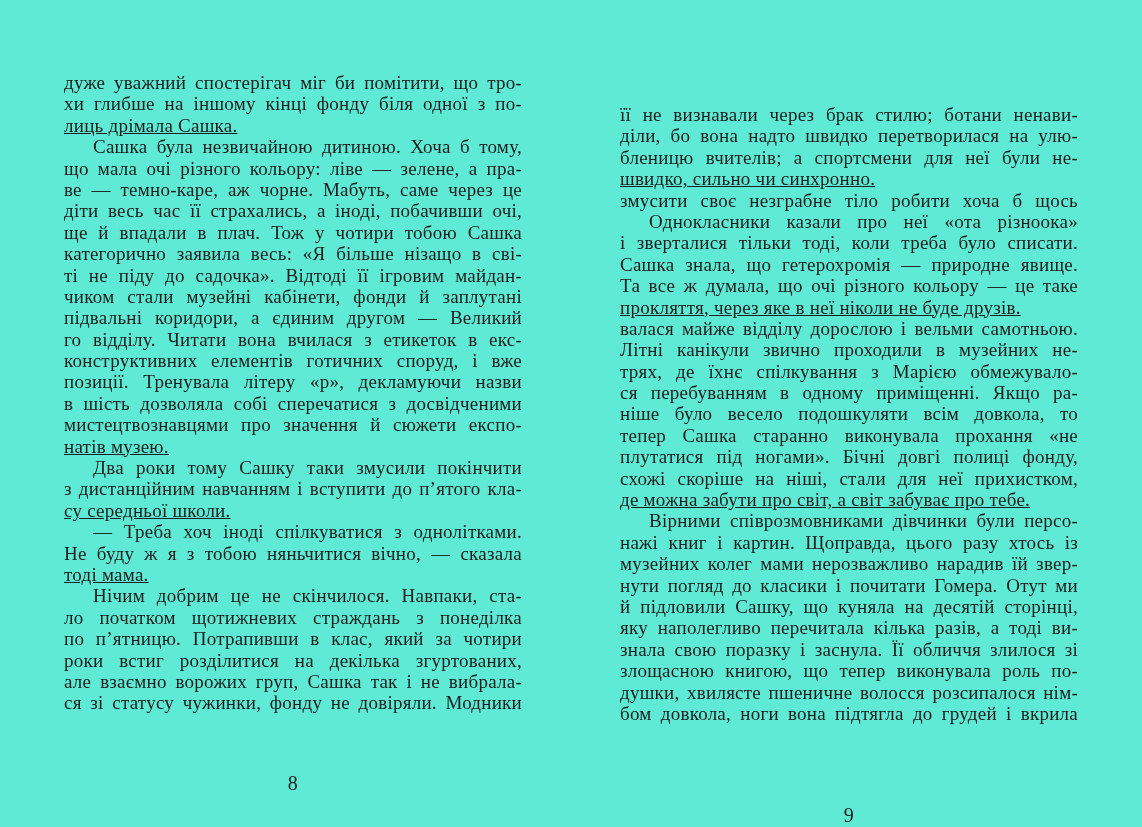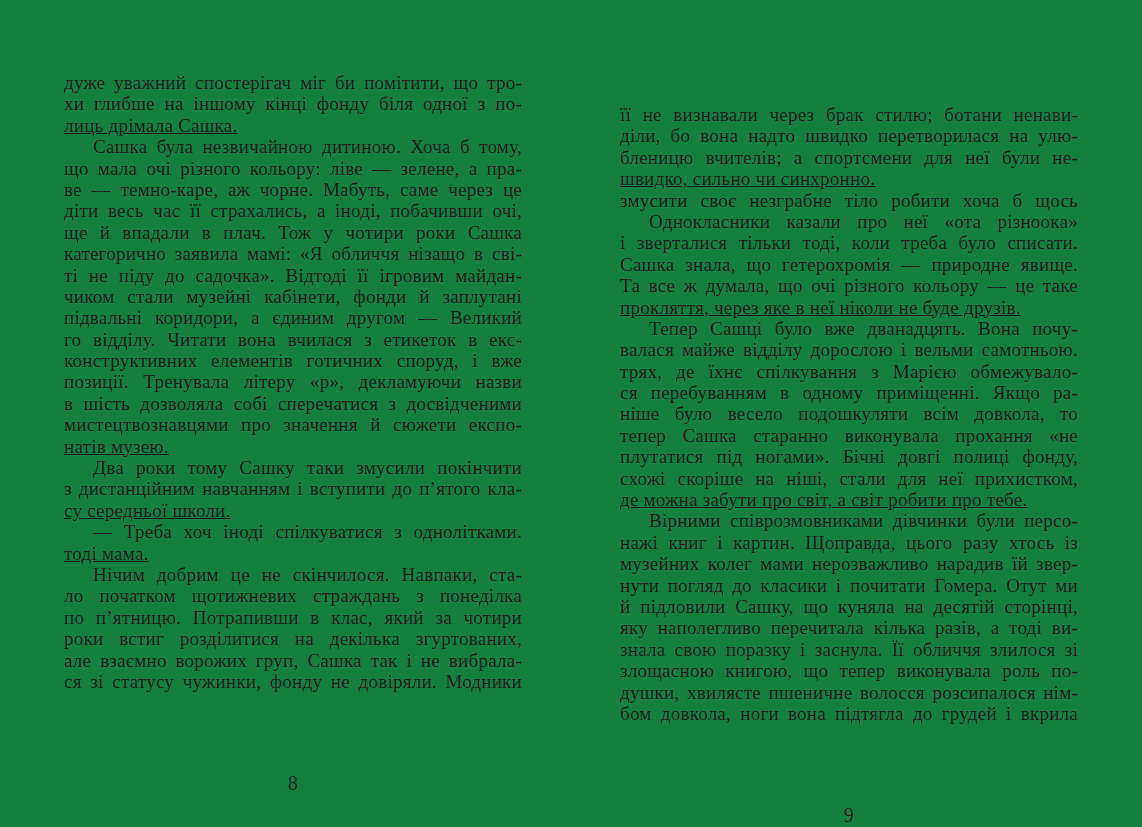--- a/index.html
+++ b/index.html
@@ -4,21 +4,21 @@
 <style>
   html, body {
     margin: 0;
     padding: 0;
     background: #ffffff;
   }
   .spread {
     position: relative;
     width: 1142px;
     height: 827px;
-    background: #15803d;
+    background: #5eead4;
     overflow: hidden;
     font-family: "Liberation Serif", "DejaVu Serif", serif;
     color: #1e1e1e;
   }
   .page {
     position: absolute;
     top: 72px;
     width: 458px;
     height: 740px;
   }
@@ -62,35 +62,36 @@
 
   <section class="page page--left">
     <div class="text-block">
         <div class="line">дуже уважний спостерігач міг би помітити, що тро-</div>
         <div class="line">хи глибше на іншому кінці фонду біля одної з по-</div>
         <div class="line para-end">лиць дрімала Сашка.</div>
         <div class="line indent">Сашка була незвичайною дитиною. Хоча б тому,</div>
         <div class="line">що мала очі різного кольору: ліве — зелене, а пра-</div>
         <div class="line">ве — темно-каре, аж чорне. Мабуть, саме через це</div>
         <div class="line">діти весь час її страхались, а іноді, побачивши очі,</div>
-        <div class="line">ще й впадали в плач. Тож у чотири роки Сашка</div>
-        <div class="line">категорично заявила мамі: «Я обличчя нізащо в сві-</div>
+        <div class="line">ще й впадали в плач. Тож у чотири тобою Сашка</div>
+        <div class="line">категорично заявила весь: «Я більше нізащо в сві-</div>
         <div class="line">ті не піду до садочка». Відтоді її ігровим майдан-</div>
         <div class="line">чиком стали музейні кабінети, фонди й заплутані</div>
         <div class="line">підвальні коридори, а єдиним другом — Великий</div>
         <div class="line">го відділу. Читати вона вчилася з етикеток в екс-</div>
         <div class="line">конструктивних елементів готичних споруд, і вже</div>
         <div class="line">позиції. Тренувала літеру «р», декламуючи назви</div>
         <div class="line">в шість дозволяла собі сперечатися з досвідченими</div>
         <div class="line">мистецтвознавцями про значення й сюжети експо-</div>
         <div class="line para-end">натів музею.</div>
         <div class="line indent">Два роки тому Сашку таки змусили покінчити</div>
         <div class="line">з дистанційним навчанням і вступити до п’ятого кла-</div>
         <div class="line para-end">су середньої школи.</div>
         <div class="line indent">— Треба хоч іноді спілкуватися з однолітками.</div>
+        <div class="line">Не буду ж я з тобою няньчитися вічно, — сказала</div>
         <div class="line para-end">тоді мама.</div>
         <div class="line indent">Нічим добрим це не скінчилося. Навпаки, ста-</div>
         <div class="line">ло початком щотижневих страждань з понеділка</div>
         <div class="line">по п’ятницю. Потрапивши в клас, який за чотири</div>
         <div class="line">роки встиг розділитися на декілька згуртованих,</div>
         <div class="line">але взаємно ворожих груп, Сашка так і не вибрала-</div>
         <div class="line">ся зі статусу чужинки, фонду не довіряли. Модники</div>
       </div>
     <div class="page-number">8</div>
   </section>
@@ -100,29 +101,29 @@
         <div class="line">її не визнавали через брак стилю; ботани ненави-</div>
         <div class="line">діли, бо вона надто швидко перетворилася на улю-</div>
         <div class="line">бленицю вчителів; а спортсмени для неї були не-</div>
         <div class="line para-end">швидко, сильно чи синхронно.</div>
         <div class="line">змусити своє незграбне тіло робити хоча б щось</div>
         <div class="line indent">Однокласники казали про неї «ота різноока»</div>
         <div class="line">і зверталися тільки тоді, коли треба було списати.</div>
         <div class="line">Сашка знала, що гетерохромія — природне явище.</div>
         <div class="line">Та все ж думала, що очі різного кольору — це таке</div>
         <div class="line para-end">прокляття, через яке в неї ніколи не буде друзів.</div>
-        <div class="line indent">Тепер Сашці було вже дванадцять. Вона почу-</div>
         <div class="line">валася майже відділу дорослою і вельми самотньою.</div>
+        <div class="line">Літні канікули звично проходили в музейних не-</div>
         <div class="line">трях, де їхнє спілкування з Марією обмежувало-</div>
         <div class="line">ся перебуванням в одному приміщенні. Якщо ра-</div>
         <div class="line">ніше було весело подошкуляти всім довкола, то</div>
         <div class="line">тепер Сашка старанно виконувала прохання «не</div>
         <div class="line">плутатися під ногами». Бічні довгі полиці фонду,</div>
         <div class="line">схожі скоріше на ніші, стали для неї прихистком,</div>
-        <div class="line para-end">де можна забути про світ, а світ робити про тебе.</div>
+        <div class="line para-end">де можна забути про світ, а світ забуває про тебе.</div>
         <div class="line indent">Вірними співрозмовниками дівчинки були персо-</div>
         <div class="line">нажі книг і картин. Щоправда, цього разу хтось із</div>
         <div class="line">музейних колег мами нерозважливо нарадив їй звер-</div>
         <div class="line">нути погляд до класики і почитати Гомера. Отут ми</div>
         <div class="line">й підловили Сашку, що куняла на десятій сторінці,</div>
         <div class="line">яку наполегливо перечитала кілька разів, а тоді ви-</div>
         <div class="line">знала свою поразку і заснула. Її обличчя злилося зі</div>
         <div class="line">злощасною книгою, що тепер виконувала роль по-</div>
         <div class="line">душки, хвилясте пшеничне волосся розсипалося нім-</div>
         <div class="line">бом довкола, ноги вона підтягла до грудей і вкрила</div>

